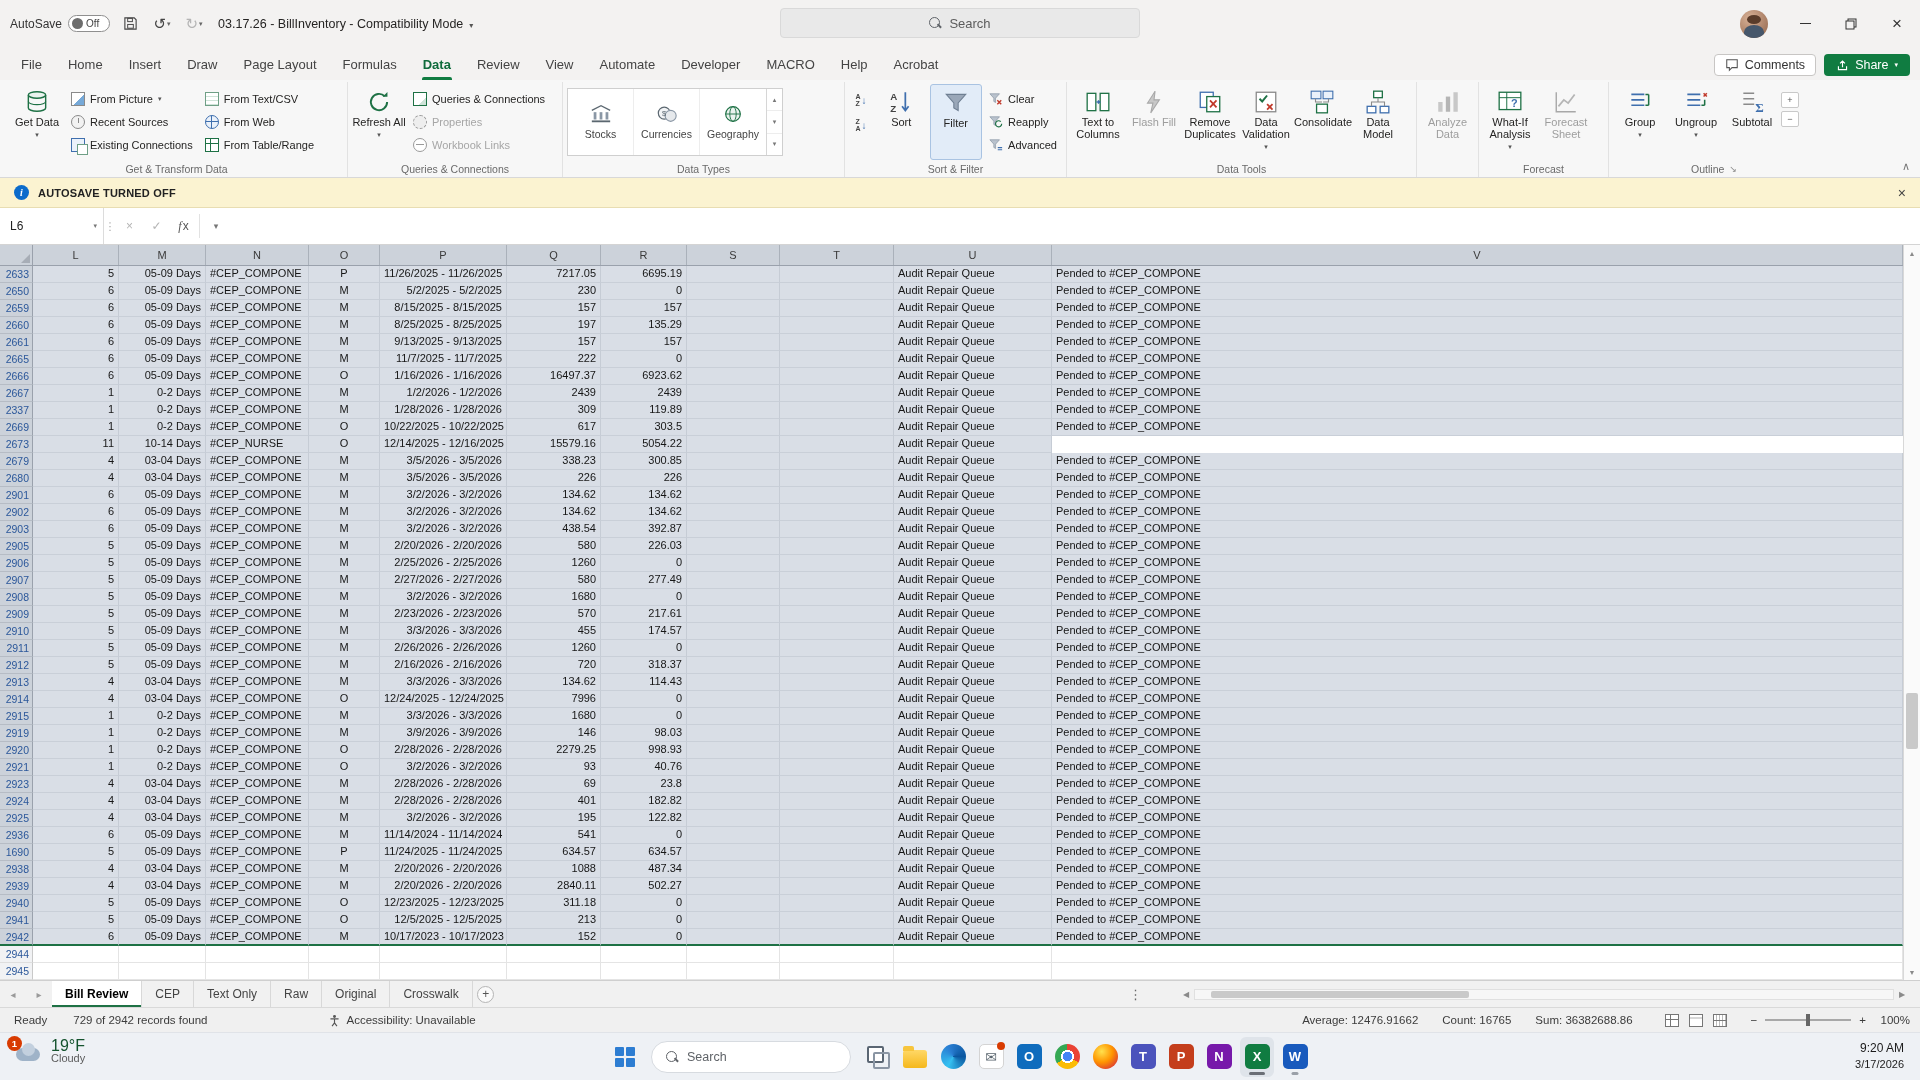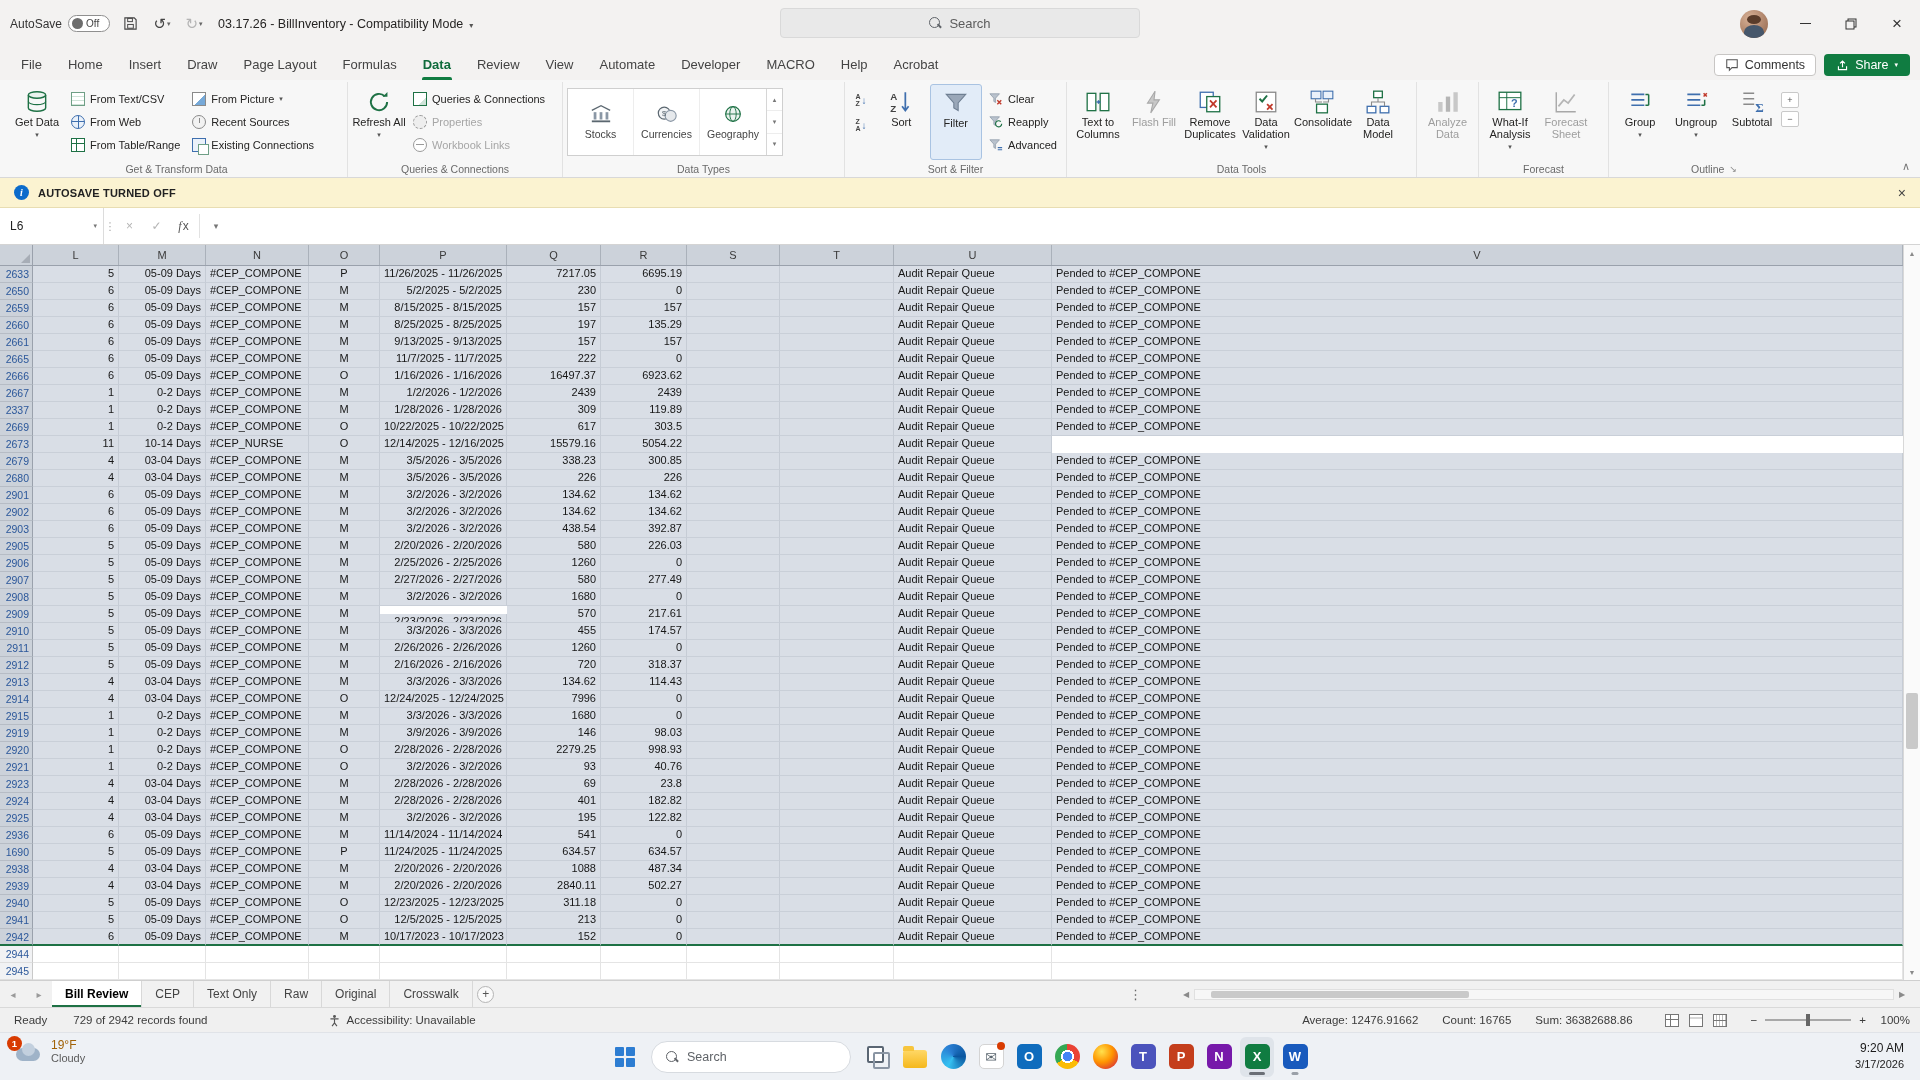--- a/index.html
+++ b/index.html
@@ -140,21 +140,21 @@
 .zpct{width:36px;text-align:right}
 
 
 .taskbar{height:48px;background:#eef1f5;border-top:1px solid #e0e3e8;position:relative}
 .weather{position:absolute;left:14px;top:6px;display:flex;align-items:center;gap:9px}
 .wbadge{position:absolute;left:-7px;top:-4px;width:15px;height:15px;border-radius:50%;background:#d83b01;color:#fff;font-size:9.5px;display:flex;align-items:center;justify-content:center;font-weight:700}
 .wicon{width:28px;height:24px;position:relative}
 .wicon::before{content:"";position:absolute;left:2px;top:8px;width:24px;height:13px;border-radius:8px;background:#9fb3c8}
 .wicon::after{content:"";position:absolute;left:8px;top:3px;width:13px;height:13px;border-radius:50%;background:#c3d0de}
 .wtext{line-height:13px}
-.wtemp{font-size:12px;color:#a16207}
+.wtemp{font-size:16px;color:#14532d}
 .wcond{font-size:11px;color:#5b5b5b}
 .tb-center{position:absolute;left:50%;top:0;transform:translateX(-50%);height:100%;display:flex;align-items:center;gap:9px}
 .startbtn{width:34px;height:34px;display:flex;align-items:center;justify-content:center;border-radius:5px}
 .startbtn .w4{width:20px;height:20px;display:grid;grid-template-columns:1fr 1fr;grid-template-rows:1fr 1fr;gap:2px}
 .startbtn .w4 i{background:#2d7dd2;border-radius:1px}
 .tsearch{width:200px;height:32px;background:#fff;border:1px solid #d7dbe0;border-radius:16px;display:flex;align-items:center;gap:9px;padding:0 14px;font-size:12.5px;color:#5f6368}
 .mag{width:12px;height:12px;position:relative;flex:none}
 .mag::before{content:"";position:absolute;left:0;top:0;width:9px;height:9px;border:1.5px solid #5f6368;border-radius:50%}
 .mag::after{content:"";position:absolute;left:8px;top:8px;width:5px;height:1.5px;background:#5f6368;transform:rotate(45deg)}
 .tbi{width:34px;height:40px;display:flex;align-items:center;justify-content:center;position:relative;border-radius:6px}
@@ -269,45 +269,45 @@
         <svg width="26" height="26" viewBox="0 0 24 24">
             <ellipse cx="12" cy="5.5" rx="8" ry="3" fill="#eaf3ee" stroke="#1e7145" stroke-width="1.3"></ellipse>
             <path d="M4 5.5v12c0 1.7 3.6 3 8 3s8-1.3 8-3v-12" fill="none" stroke="#1e7145" stroke-width="1.3"></path>
             <path d="M4 11.5c0 1.7 3.6 3 8 3s8-1.3 8-3" fill="none" stroke="#1e7145" stroke-width="1.1"></path>
           </svg>
         <span class="bb-label">Get Data</span>
           <span class="dd">▾</span>
       </div>
       <div class="smallcol">
         <div class="sbtn">
-            <span class="si si-doc"></span>
-            <span>From Text/CSV</span>
-          </div>
-        <div class="sbtn">
-            <span class="si si-web"></span>
-            <span>From Web</span>
-          </div>
-        <div class="sbtn">
-            <span class="si si-table"></span>
-            <span>From Table/Range</span>
-          </div>
-      </div>
-      <div class="smallcol">
-        <div class="sbtn">
             <span class="si si-pic"></span>
             <span>From Picture</span>
             <span class="dd">▾</span>
           </div>
         <div class="sbtn">
             <span class="si si-clock"></span>
             <span>Recent Sources</span>
           </div>
         <div class="sbtn">
             <span class="si si-conn"></span>
             <span>Existing Connections</span>
+          </div>
+      </div>
+      <div class="smallcol">
+        <div class="sbtn">
+            <span class="si si-doc"></span>
+            <span>From Text/CSV</span>
+          </div>
+        <div class="sbtn">
+            <span class="si si-web"></span>
+            <span>From Web</span>
+          </div>
+        <div class="sbtn">
+            <span class="si si-table"></span>
+            <span>From Table/Range</span>
           </div>
       </div>
     </div>
     <div class="rg-label">
         <span>Get &amp; Transform Data</span>
       </div>
   </div>
 
   <div class="rgroup" style="width:215px">
     <div class="rg-content">
@@ -891,21 +891,21 @@
         <div class="cell al" style="width: 114px;"></div>
         <div class="cell al" style="width: 158px;">Audit Repair Queue</div>
         <div class="cell al" style="width: 851px;">Pended to #CEP_COMPONE</div>
       </div>
       <div class="grow">
         <div class="rhdr">2909</div>
         <div class="cell ar" style="width: 86px;">5</div>
         <div class="cell ar" style="width: 87px;">05-09 Days</div>
         <div class="cell al" style="width: 103px;">#CEP_COMPONE</div>
         <div class="cell ac" style="width: 71px;">M</div>
-        <div class="cell ar" style="width: 127px; margin-top: 8px;">2/23/2026 - 2/23/2026</div>
+        <div class="cell ar" style="width: 127px;">2/23/2026 - 2/23/2026</div>
         <div class="cell ar" style="width: 94px;">570</div>
         <div class="cell ar" style="width: 86px;">217.61</div>
         <div class="cell al" style="width: 93px;"></div>
         <div class="cell al" style="width: 114px;"></div>
         <div class="cell al" style="width: 158px;">Audit Repair Queue</div>
         <div class="cell al" style="width: 851px;">Pended to #CEP_COMPONE</div>
       </div>
       <div class="grow">
         <div class="rhdr">2910</div>
         <div class="cell ar" style="width: 86px;">5</div>

